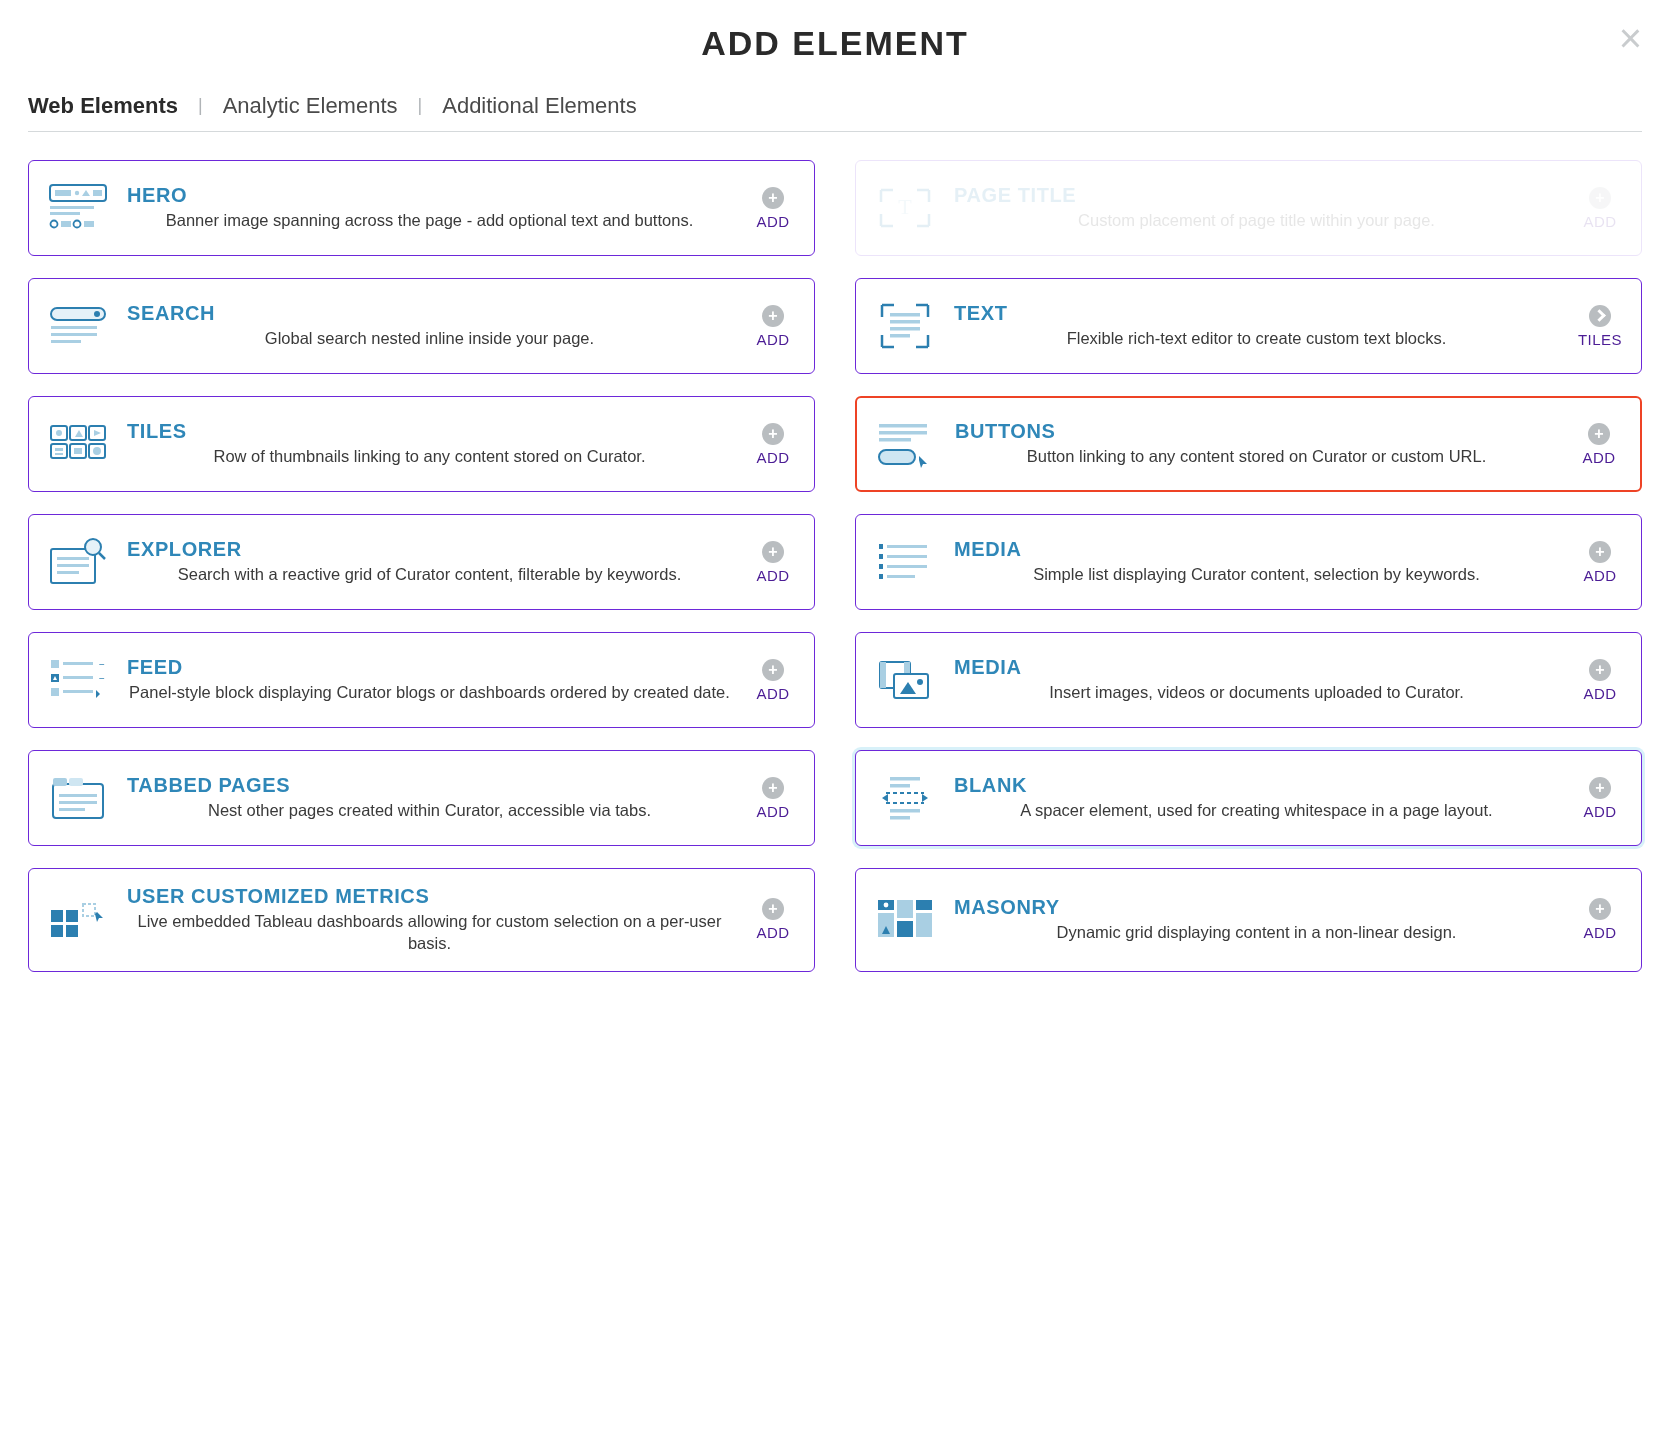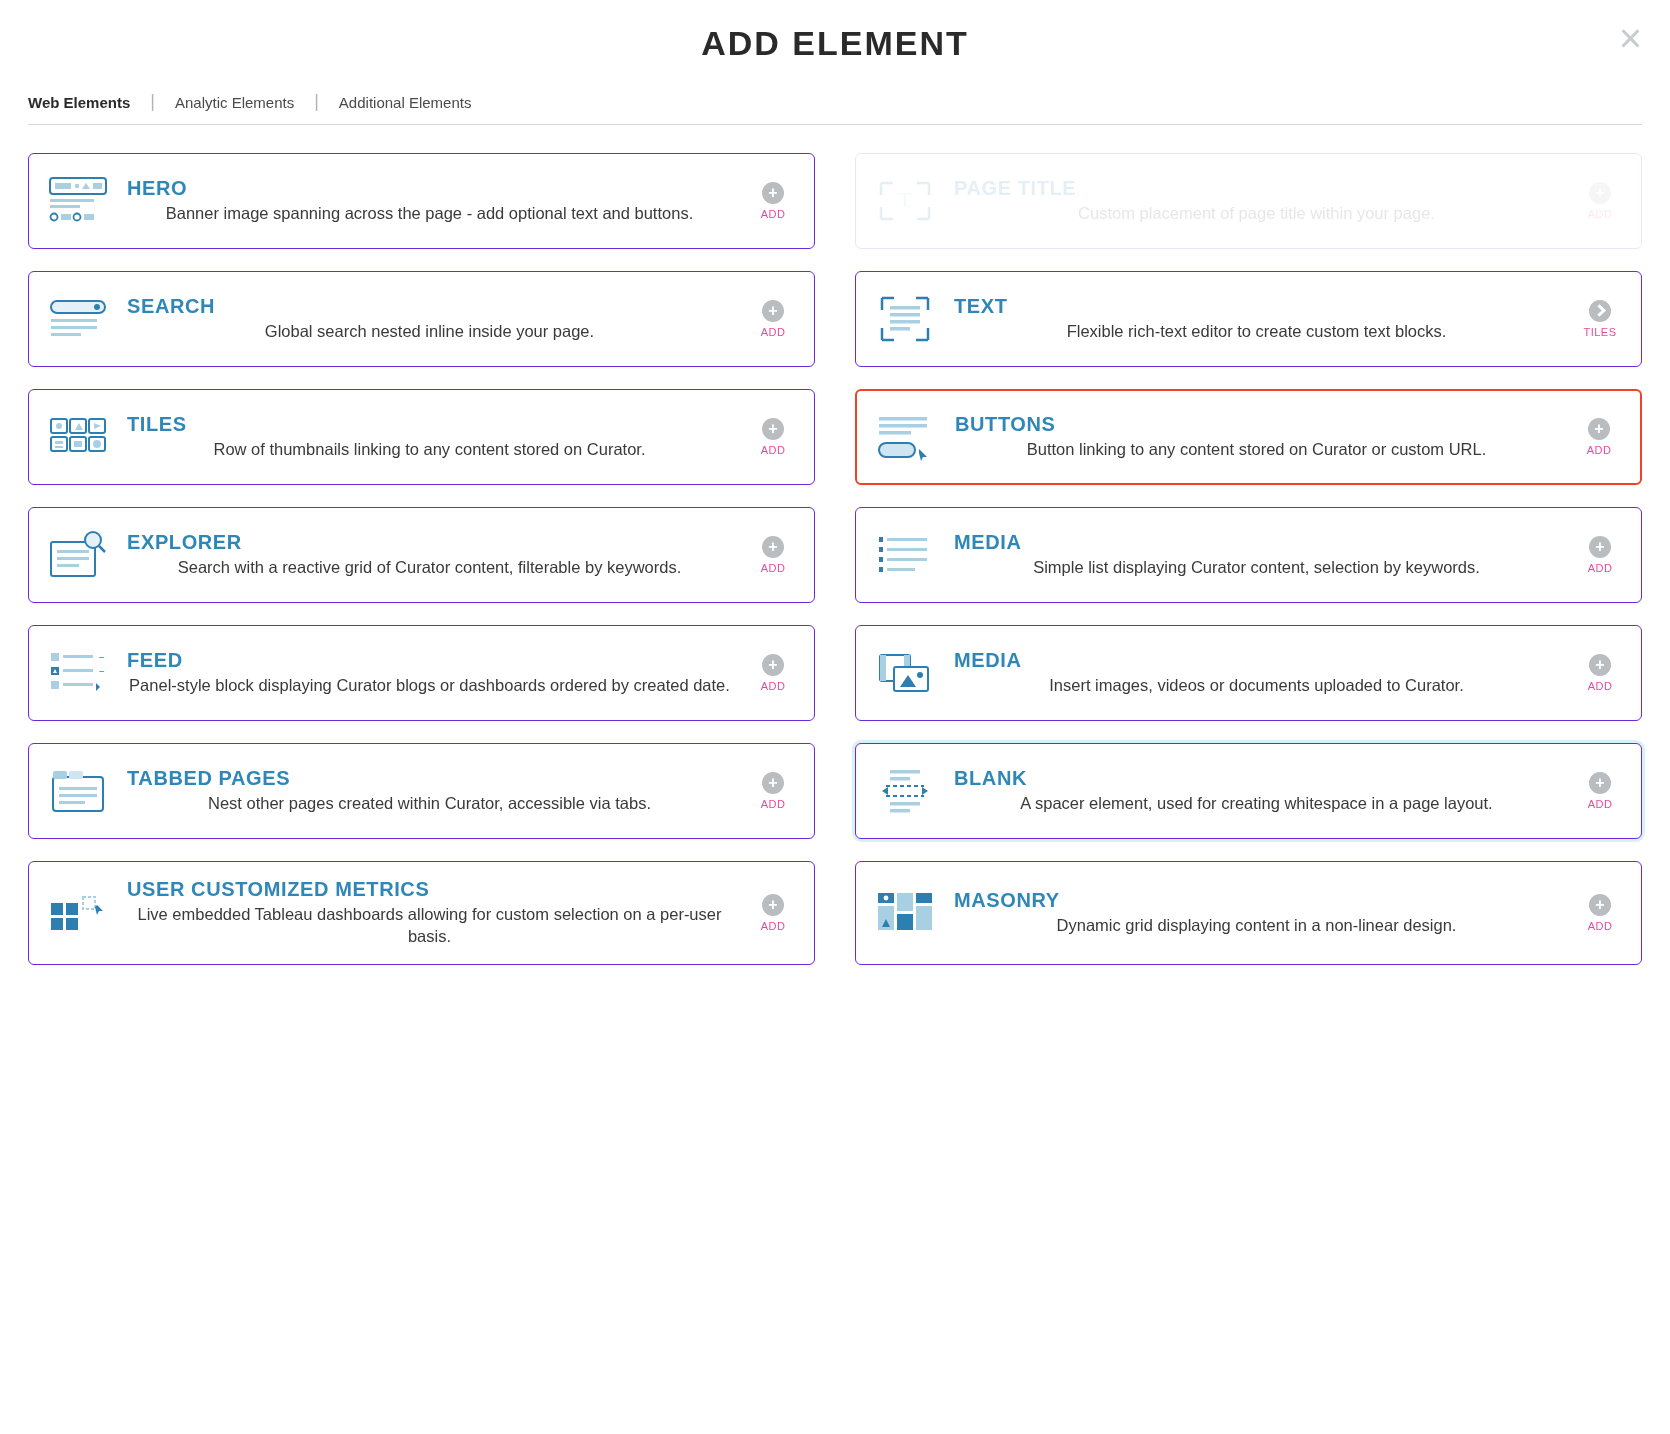--- a/index.html
+++ b/index.html
@@ -30,21 +30,21 @@
     line-height: 1;
   }
   .tabs-row {
     display: flex;
     align-items: center;
     gap: 0;
     border-bottom: 1px solid #d5d9db;
     margin-bottom: 28px;
   }
   .tab {
-    font-size: 15px;
+    font-size: 22px;
     color: #4a4a4a;
     padding: 2px 0 12px 0;
     cursor: pointer;
   }
   .tab.active { font-weight: 700; color: #2a2a2a; }
   .tab-sep {
     color: #b0b4b7;
     margin: 0 20px 12px 20px;
     font-size: 18px;
   }
@@ -120,23 +120,23 @@
   .card-action .chev::after{
     content:"";
     position:absolute;
     left:6px; top:6px;
     width:6px; height:6px;
     border-top:3px solid #fff;
     border-right:3px solid #fff;
     transform: rotate(45deg);
   }
   .card-action .lbl {
-    font-size: 11px;
+    font-size: 15px;
     letter-spacing: 0.5px;
-    color: #ec4899;
+    color: #4c1d95;
   }
   svg { display:block; }
 </style>
 </head>
 <body>
 
 <div class="header-row">
   <div class="header-title">ADD ELEMENT</div>
   <div class="close-x">×</div>
 </div>

